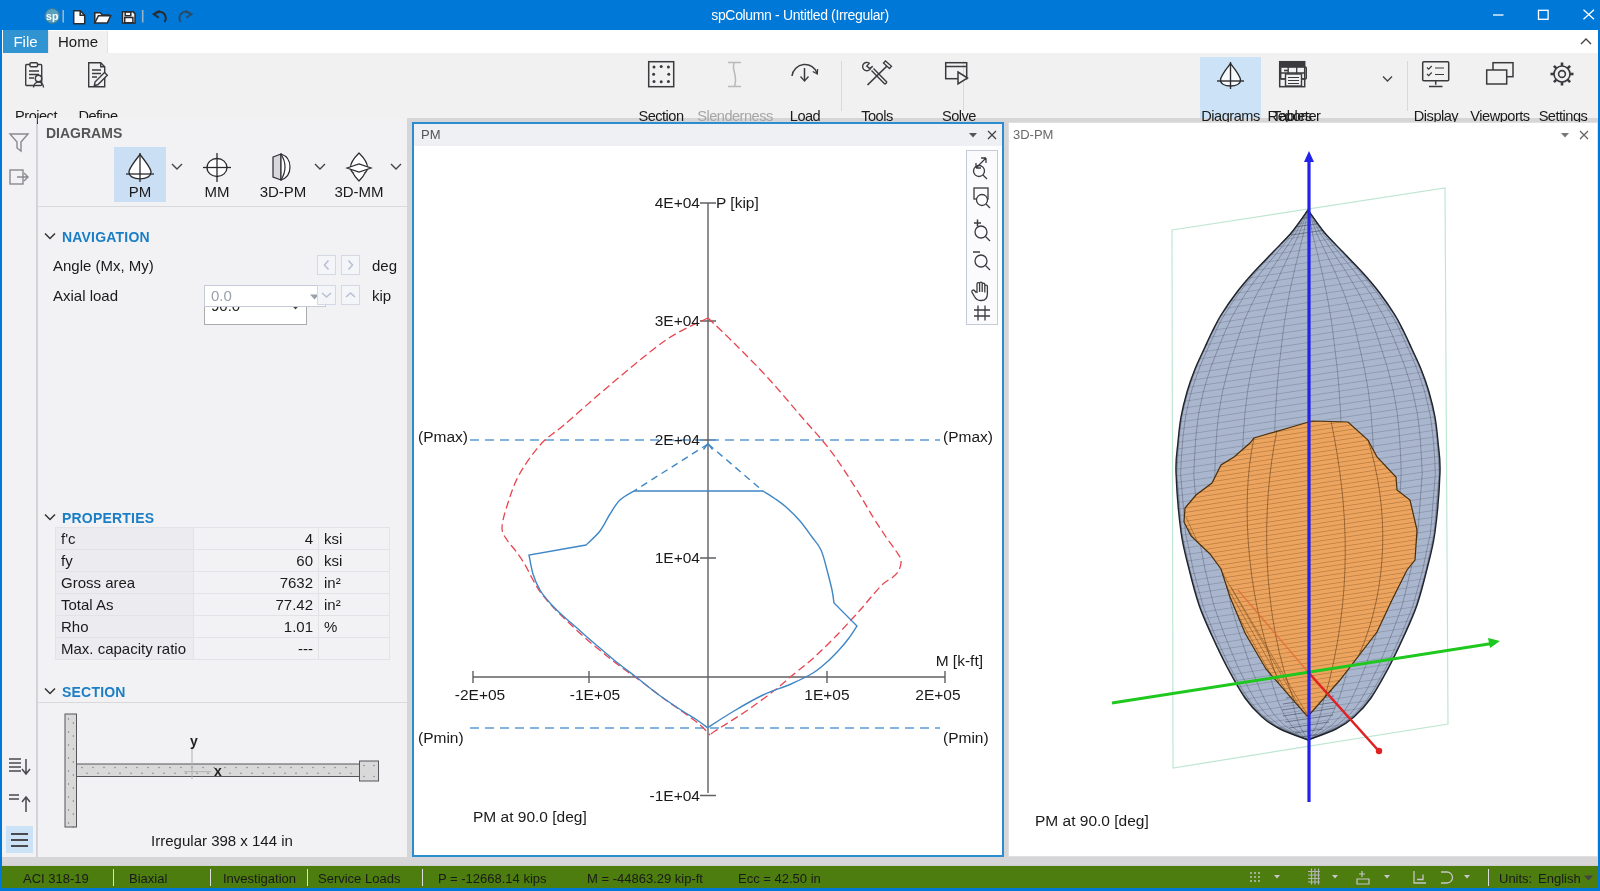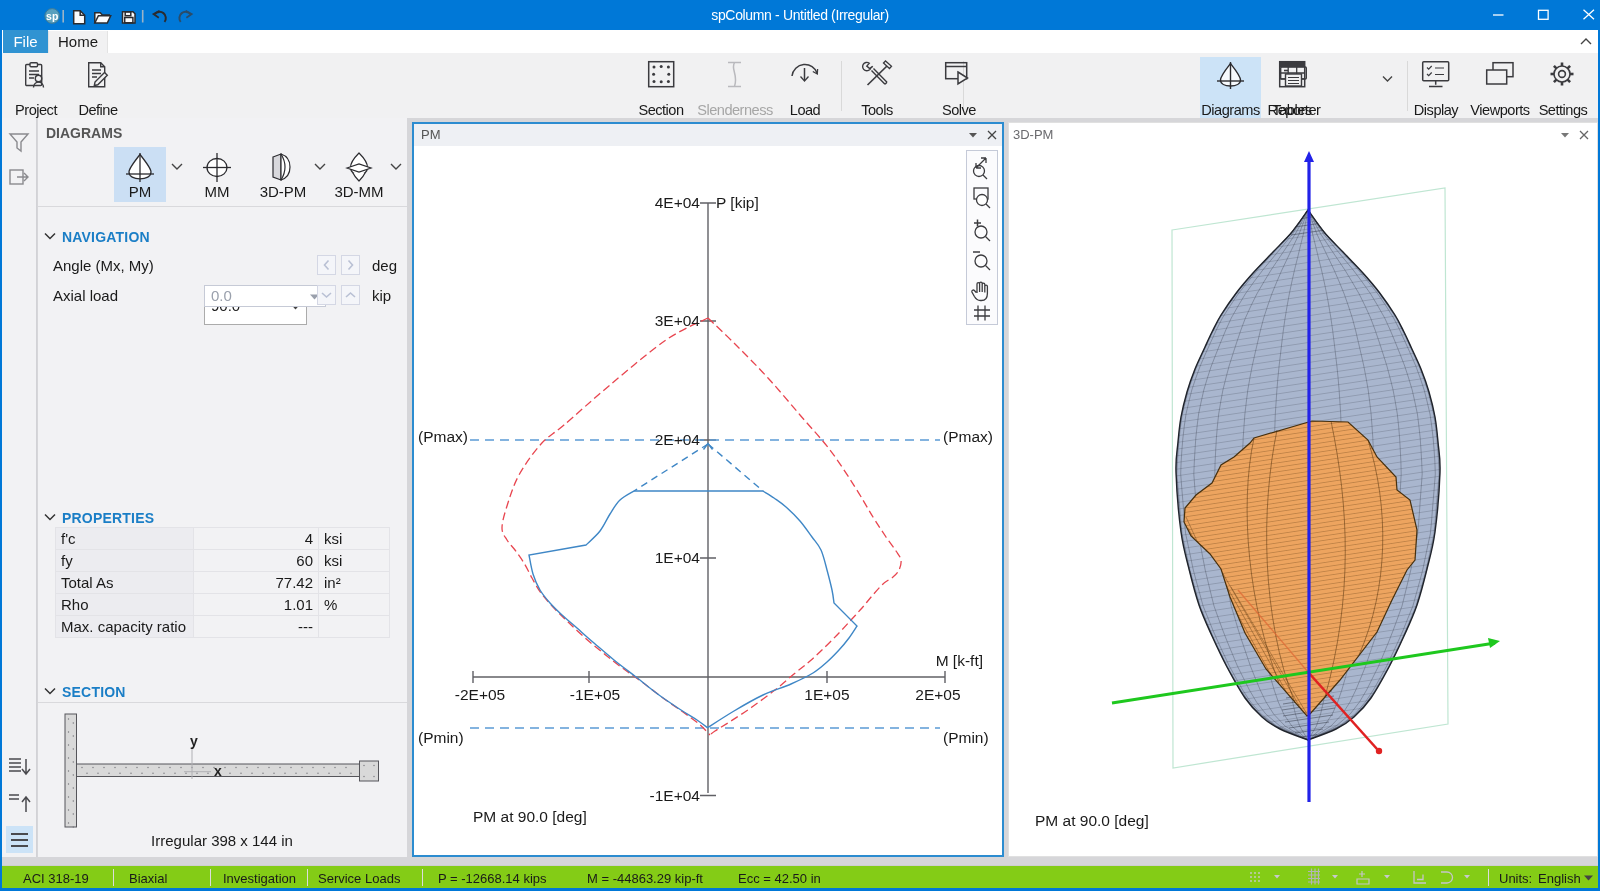--- a/index.html
+++ b/index.html
@@ -9,38 +9,38 @@
 
 #titlebar { left:0; top:0; width:1600px; height:30px; background:#0078d7; }
 #titletext { width:100%; top:7px; text-align:center; color:#fff; font-size:14px; letter-spacing:-0.35px; }
 
 #tabrow { left:2px; top:30px; width:1596px; height:23px; background:#ffffff; }
 #filetab { position:absolute; left:3px; top:30px; width:45px; height:23px; background:#3093d2; color:#fff; font-size:15px; text-align:center; line-height:23px; }
 #hometab { position:absolute; left:48px; top:31px; width:60px; height:22px; background:#f1f1f2; color:#1a1a1a; font-size:15px; text-align:center; line-height:22px; border-left:1px solid #e3e3e3; border-right:1px solid #e3e3e3; }
 
 #ribbon { left:2px; top:53px; width:1596px; height:65px; background:#f1f1f2; }
 .ritem { position:absolute; text-align:center; color:#1a1a1a; font-size:14.6px; letter-spacing:-0.5px; }
-.ritem .lbl { margin-top:12px; }
+.ritem .lbl { margin-top:18px; }
 .ritem.dis { color:#a6a6a6; }
 .rsep { position:absolute; top:61px; width:1px; height:50px; background:#d9d9d9; }
 
 #leftbar { left:2px; top:118px; width:35px; height:739px; background:#f2f2f4; border-right:1px solid #d2d2d6; }
 #panel-diagrams { left:38px; top:118px; width:369px; height:739px; background:#f2f2f4; }
 #panel-pm { left:412px; top:122px; width:592px; height:735px; background:#fff; border:2px solid #2c8cd0; }
 #panel-3d { left:1008px; top:122px; width:590px; height:735px; background:#fff; border:1px solid #e0e0e0; }
 
 .phead { color:#555; font-weight:bold; font-size:14px; }
 .bluehead { color:#1a7ec6; font-weight:bold; font-size:14px; letter-spacing:0.2px; }
 .navlbl { font-size:15px; color:#1a1a1a; }
 .combo { position:absolute; background:#fff; border:1px solid #ababab; font-size:15px; color:#1a1a1a; padding:1px 6px; }
 .spinbtn { position:absolute; width:19px; height:20px; background:#f4f5f9; border:1px solid #d4d7e4; }
 .ptable { position:absolute; border-collapse:collapse; font-size:15px; color:#1a1a1a; }
 .ptable td { border:1px solid #e3e3e7; height:22px; padding:0 5px; }
 
-#statusbar { left:2px; top:865px; width:1596px; height:23px; background:#84cc16; border-top:1px solid #cfcfcf; font-size:13px; color:#1a1a1a;padding-left:24px; }
+#statusbar { left:2px; top:865px; width:1596px; height:23px; background:#4d7c0f; border-top:1px solid #cfcfcf; font-size:13px; color:#1a1a1a;padding-left:24px; }
 .st { position:absolute; top:5px; }
 .stsep { position:absolute; top:3px; width:1px; height:17px; background:#dcdcdc; }
 
 #bleft { left:0; top:0; width:2px; height:891px; background:#0078d7; }
 #bright { left:1598px; top:0; width:2px; height:891px; background:#0078d7; }
 #bbot { left:0; top:888px; width:1600px; height:3px; background:#0078d7; }
 svg { display:block; }
 </style>
 </head>
 <body>
@@ -388,20 +388,25 @@
   <tbody>
       <tr>
         <td style="width:138px;background:#ececf0;">f'c</td>
         <td style="width:125px;text-align:right;">4</td>
         <td>ksi</td>
       </tr>
   <tr>
         <td style="background:#ececf0;">fy</td>
         <td style="text-align:right;">60</td>
         <td>ksi</td>
+      </tr>
+  <tr>
+        <td style="background:#ececf0;">Gross area</td>
+        <td style="text-align:right;">7632</td>
+        <td>in²</td>
       </tr>
   <tr>
         <td style="background:#ececf0;">Total As</td>
         <td style="text-align:right;">77.42</td>
         <td>in²</td>
       </tr>
   <tr>
         <td style="background:#ececf0;">Rho</td>
         <td style="text-align:right;">1.01</td>
         <td>%</td>

